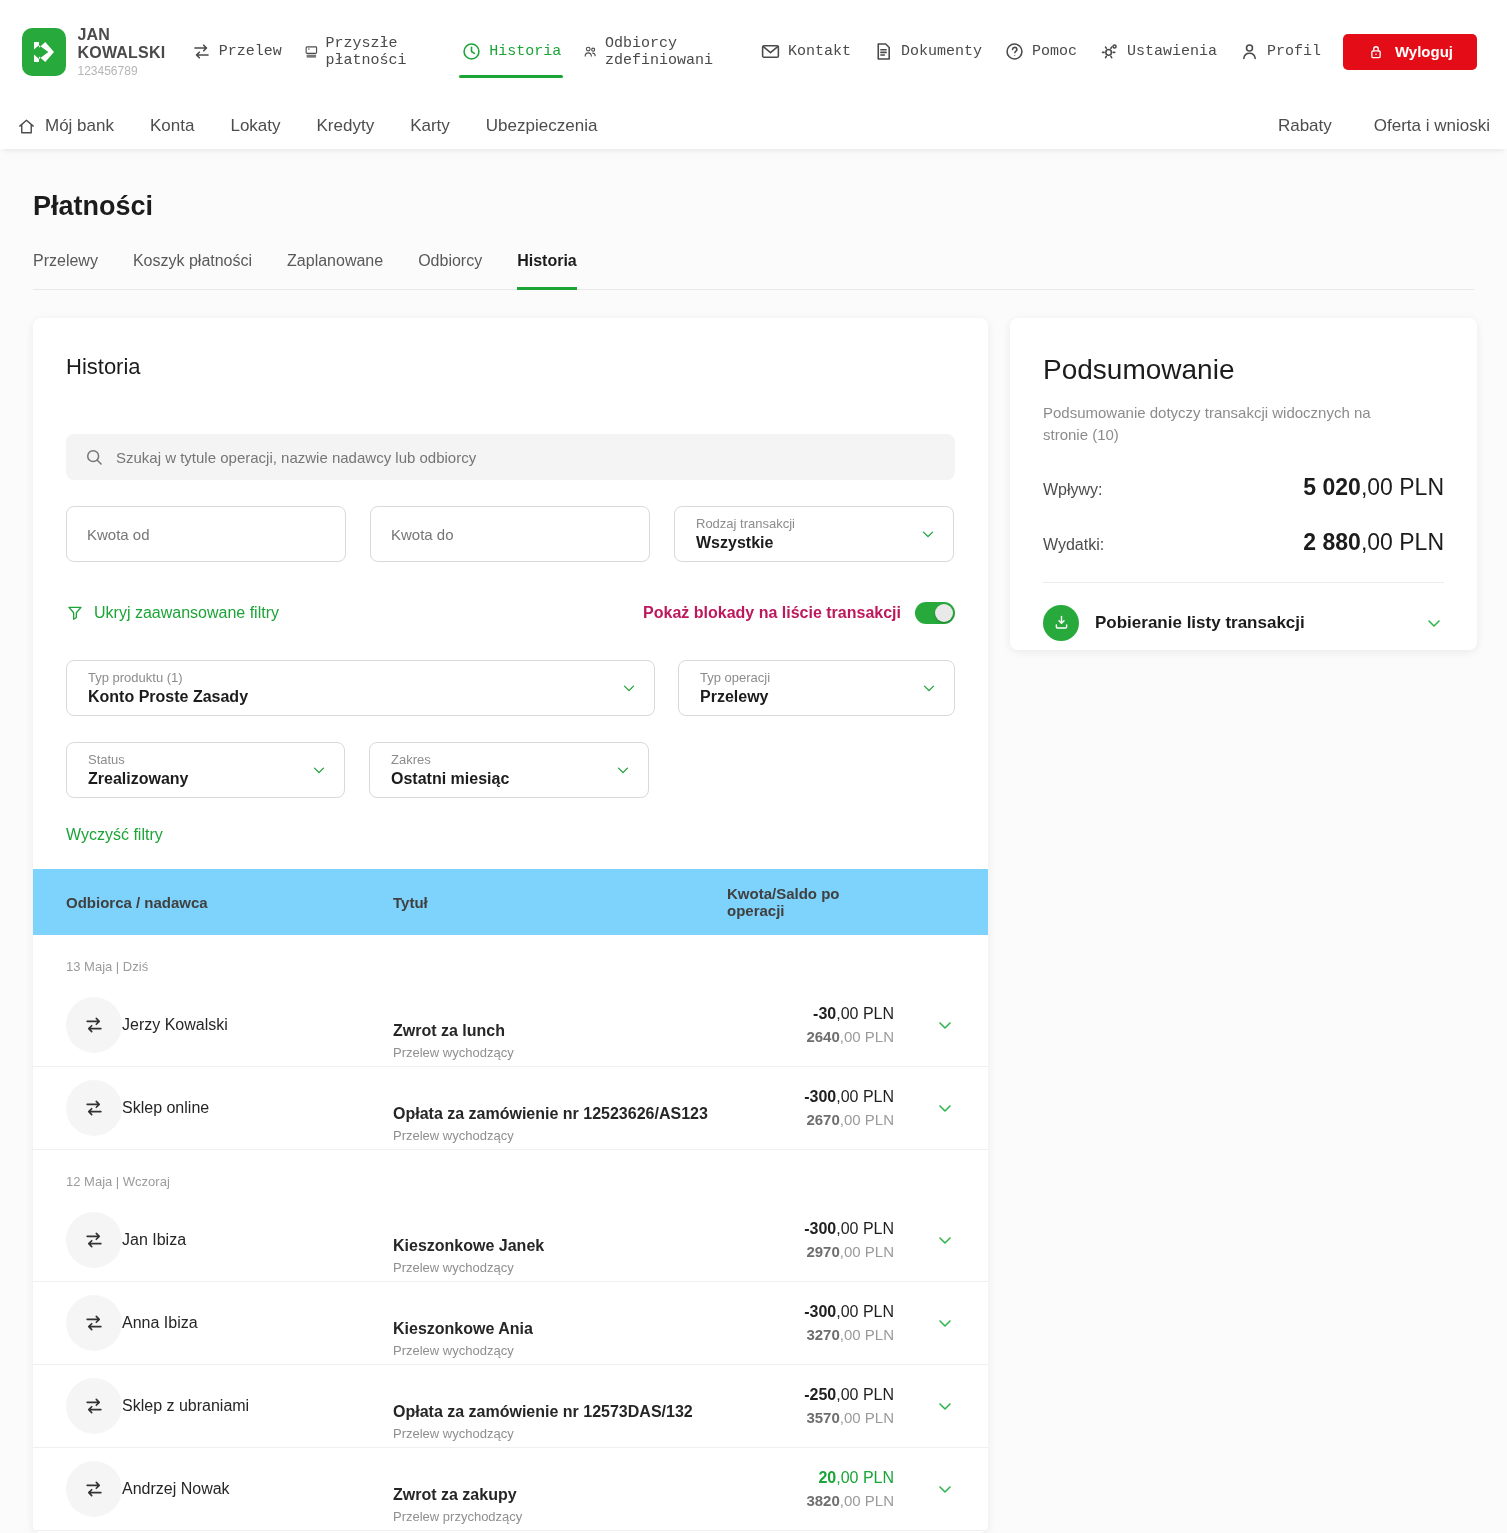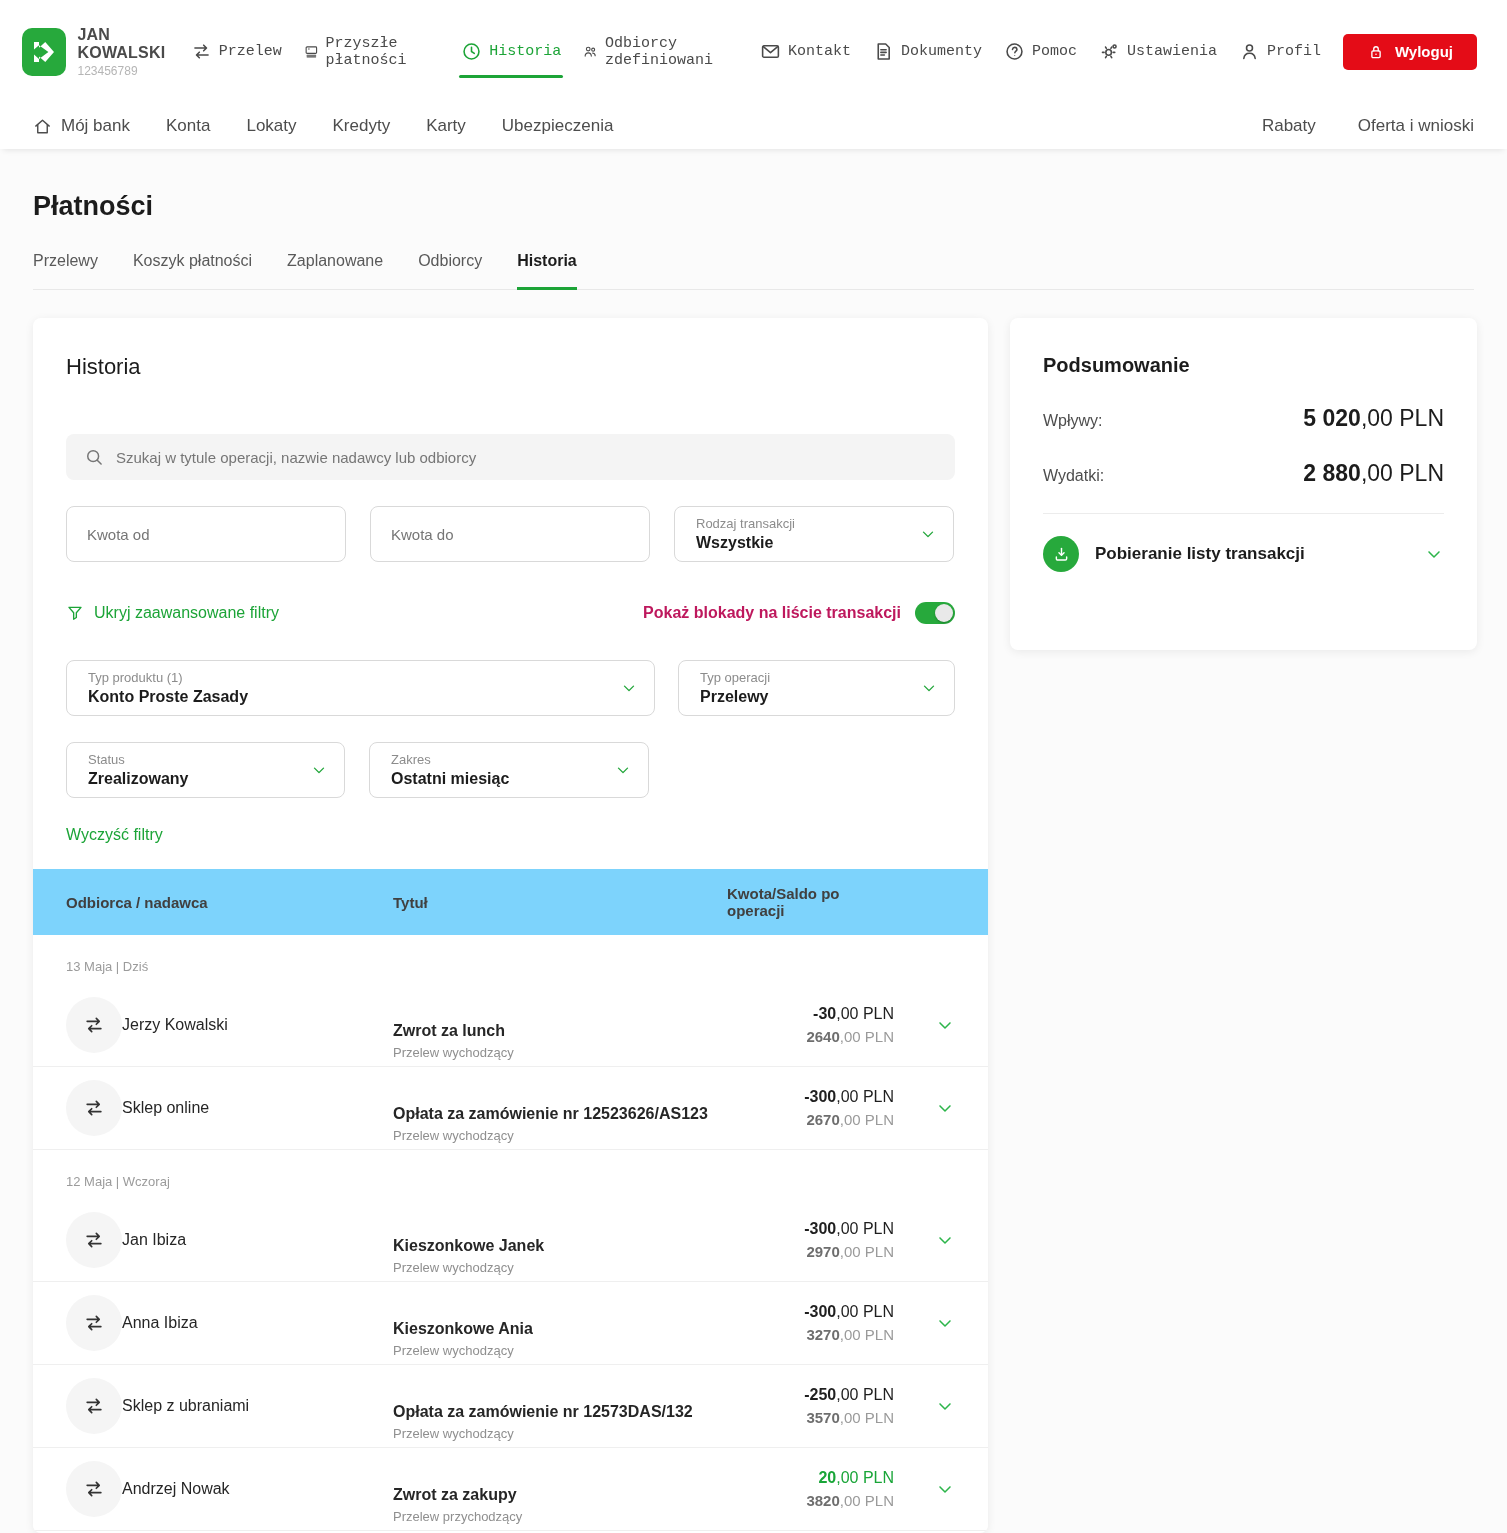--- a/index.html
+++ b/index.html
@@ -18,21 +18,21 @@
   .user-id { font-size:12px; color:#b5b5b5; margin-top:2px; }
   .quick-links { margin-left:auto; display:flex; align-items:center; gap:22px;font-family:Liberation Mono, monospace; }
   .qlink { display:flex; align-items:center; gap:7px; font-size:15px; font-weight:500; color:#4a4a4a; cursor:pointer; position:relative; }
   .qlink svg { width:21px; height:21px; }
   .qlink.active { color:#1ca437; }
   .qlink.active::after { content:""; position:absolute; left:-2px; right:-2px; bottom:-16px; height:3px; background:#1ca437; border-radius:2px; }
   .logout-btn { margin-left:22px; background:#e40c17; color:#fff; border:none; border-radius:5px; height:36px; padding:0 24px; display:flex; align-items:center; gap:10px; font-size:15px; font-weight:700; font-family:inherit; cursor:pointer; }
   .logout-btn svg { width:18px; height:18px; }
 
   
-  .subnav { height:46px; background:#fff; display:flex; align-items:center; padding:0 33px; box-shadow:0 4px 6px -3px rgba(0,0,0,.10); position:relative; z-index:2; }
+  .subnav { height:46px; background:#fff; display:flex; align-items:center; padding:0 17px; box-shadow:0 4px 6px -3px rgba(0,0,0,.10); position:relative; z-index:2; }
   .subnav-left { display:flex; align-items:center; gap:36px; }
   .snav-item { display:flex; align-items:center; gap:9px; font-size:17px; font-weight:500; color:#4d4d4d; cursor:pointer; }
   .snav-item svg { width:19px; height:19px; }
   .subnav-right { margin-left:auto; display:flex; align-items:center; gap:42px; }
 
   
   .content { padding:0 33px; }
   .page-title { margin-top:42px; font-size:27px; font-weight:700; color:#1c1c1c; }
   .tabs { margin-top:30px; display:flex; gap:35px; border-bottom:1px solid #e8e8e8; padding-bottom:19px; position:relative; }
   .tab { font-size:16px; color:#595959; cursor:pointer; position:relative; }
@@ -87,21 +87,21 @@
   .amount-cell { text-align:right; }
   .t-amount { font-size:16px; color:#1f1f1f; }
   .t-amount b { font-weight:700; }
   .t-amount.positive { color:#19a538; }
   .t-balance { margin-top:5px; font-size:15px; color:#9a9a9a; }
   .t-balance b { font-weight:700; color:#6e6e6e; }
   .chev-cell { display:flex; justify-content:flex-end; color:#2cb54a; }
   .chev-cell svg { width:20px; height:20px; }
 
   
-  .sum-title { font-size:20px; font-weight:700; color:#1c1c1c; }
+  .sum-title { font-size:28px; font-weight:400; color:#1c1c1c; }
   .sum-sub { margin-top:16px; font-size:15px; color:#8c8c8c; line-height:1.45; max-width:345px; }
   .sum-row { margin-top:28px; display:flex; align-items:baseline; justify-content:space-between; }
   .sum-label { font-size:16px; color:#4d4d4d; }
   .sum-value { font-size:23px; color:#1c1c1c; white-space:nowrap; }
   .sum-value b { font-weight:700; }
   .sum-div { margin-top:26px; border-top:1px solid #ececec; }
   .dl-row { margin-top:22px; display:flex; align-items:center; cursor:pointer; }
   .dl-circle { width:36px; height:36px; border-radius:50%; background:#27a93c; color:#fff; display:flex; align-items:center; justify-content:center; flex:0 0 auto; }
   .dl-circle svg { width:19px; height:19px; }
   .dl-label { margin-left:16px; font-size:17px; font-weight:700; color:#1c1c1c; }
@@ -496,20 +496,21 @@
     <div class="chev-cell">
         <svg class="ic" viewBox="0 0 24 24">
           <path d="M6 9.5l6 6 6-6"></path>
         </svg>
       </div>
   </div>
 </div>
 
 <div class="card summary-card">
   <h2 class="sum-title">Podsumowanie</h2>
+  <p class="sum-sub">Podsumowanie dotyczy transakcji widocznych na stronie (10)</p>
 
   <div class="sum-row">
     <span class="sum-label">Wpływy:</span>
     <span class="sum-value"><b>5 020</b><span>,00 PLN</span></span>
   </div>
   <div class="sum-row">
     <span class="sum-label">Wydatki:</span>
     <span class="sum-value"><b>2 880</b><span>,00 PLN</span></span>
   </div>
 

